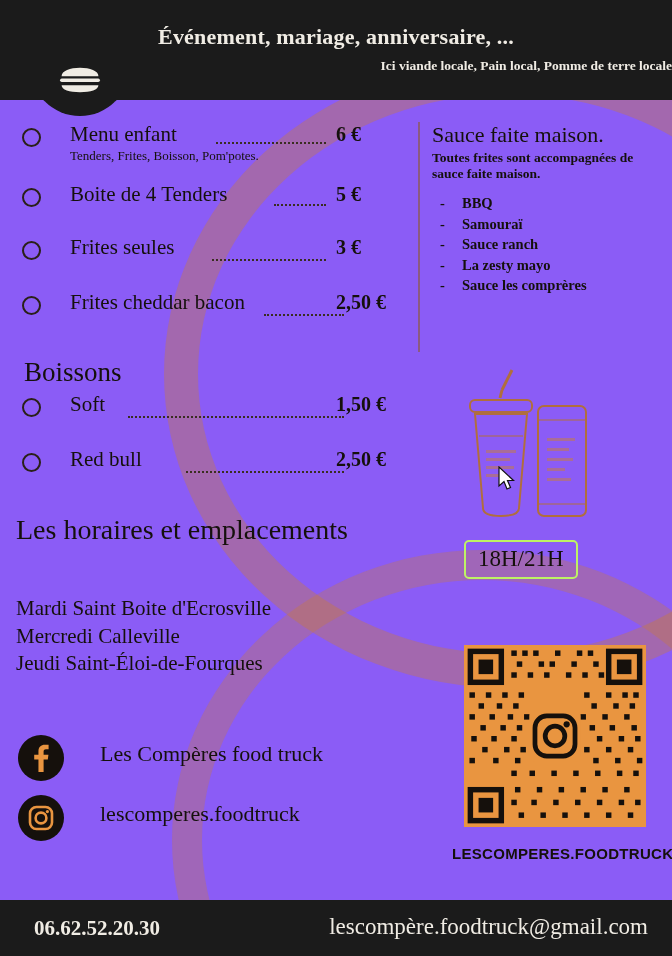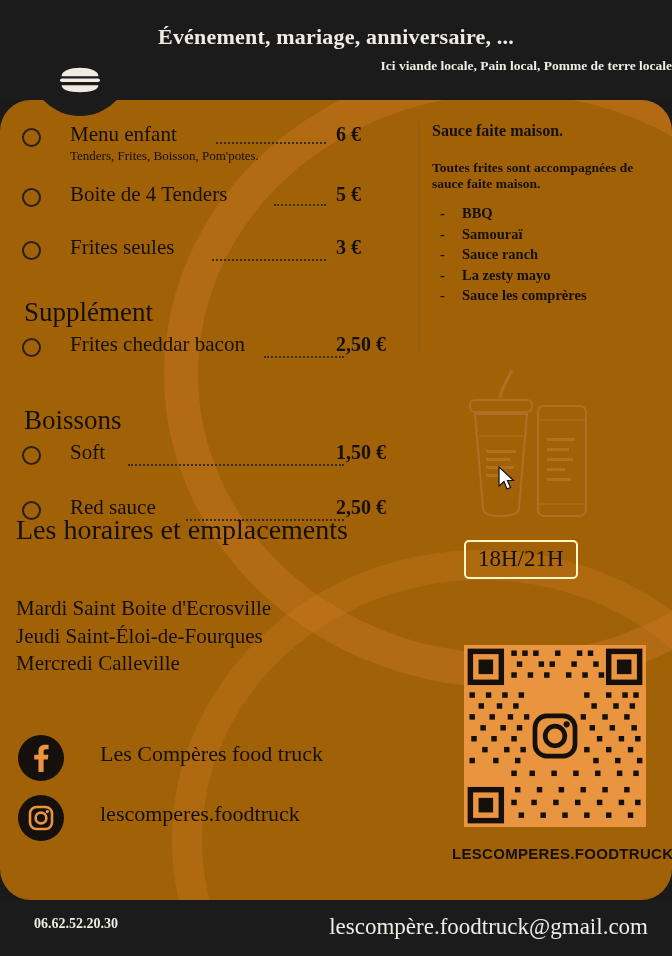--- a/index.html
+++ b/index.html
@@ -48,23 +48,22 @@
   .logo-sub {
     font-family: "Liberation Sans", sans-serif;
     font-size: 5.5px; font-weight: 700; letter-spacing: 1.6px;
     margin-top: 2px;
   }
 
   
   .body {
     position: absolute; top: 100px; left: 0;
     width: 672px; height: 800px;
-    background: #a16207;
+    background: #8b5cf6;
     overflow: hidden;
-    border-radius: 31px;
   }
   .body::before {
     content: "";
     position: absolute; right: -180px; top: -40px;
     width: 620px; height: 560px;
     border: 34px solid rgba(210,125,40,.35);
     border-radius: 50%;
   }
   .body::after {
     content: "";
@@ -111,43 +110,43 @@
   .section-title {
     font-size: 27px; color: #15100c; margin: 10px 0 4px 8px;
   }
 
   
   .right-col { position: absolute; top: 22px; left: 432px; width: 228px; }
   .divider {
     position: absolute; top: 22px; left: 418px;
     width: 2px; height: 230px; background: #8c5a20; opacity: .55;
   }
-  .sauce-title { font-size: 16px; color: #15100c; font-weight: bold; }
+  .sauce-title { font-size: 22px; color: #15100c; }
   .sauce-sub {
     font-size: 13.5px; font-weight: 700; color: #15100c;
-    line-height: 1.15; margin-top: 20px; width: 232px;
+    line-height: 1.15; margin-top: 2px; width: 232px;
   }
   .sauce-list { margin-top: 12px; margin-left: 30px; }
   .sauce-row {
     position: relative; font-size: 14.5px; font-weight: 700;
     color: #15100c; line-height: 1.42;
   }
   .sauce-dash { position: absolute; left: -22px; }
 
   
   .drinks { position: absolute; top: 258px; left: 450px; width: 180px; height: 168px; opacity: .9; }
 
   
   .horaires-title {
     position: absolute; top: 414px; left: 16px;
     font-size: 28px; color: #15100c;
   }
   .hours-badge {
     position: absolute; top: 440px; left: 464px;
-    border: 2px solid #fef9c3; border-radius: 5px;
+    border: 2px solid #bef264; border-radius: 5px;
     padding: 4px 12px 5px;
     font-size: 23px; color: #15100c;
   }
   .schedule {
     position: absolute; top: 495px; left: 16px;
     font-size: 21px; color: #15100c; line-height: 1.32;
   }
 
   
   .social-row { position: absolute; left: 18px; }
@@ -176,21 +175,21 @@
   }
 
   
   .footer {
     position: absolute; top: 900px; left: 0;
     width: 672px; height: 56px;
     background: #1b1b1b; color: #f0ece4;
   }
   .phone {
     position: absolute; left: 34px; top: 16px;
-    font-size: 14px; font-weight: 700;
+    font-size: 21px; font-weight: 700;
   }
   .email {
     position: absolute; right: 24px; top: 14px;
     font-size: 23px;
   }
 
   
   .cursor { position: absolute; left: 498px; top: 466px; z-index: 40; }
 </style>
 </head>
@@ -234,38 +233,37 @@
           <div class="price">5 €</div>
         </div>
 
         <div class="item" style="height:52px">
           <div class="bullet"></div>
           <div class="item-name">Frites seules</div>
           <div class="dots" style="left:196px; right:86px; bottom:26px;"></div>
           <div class="price">3 €</div>
         </div>
 
-        <div class="section-title">Supplément</div>
         <div class="item" style="height:52px">
           <div class="bullet"></div>
           <div class="item-name">Frites cheddar bacon</div>
           <div class="dots" style="left:248px; right:68px; bottom:26px;"></div>
           <div class="price">2,50 €</div>
         </div>
 
-        <div class="section-title" style="margin-top:21px">Boissons</div>
+        <div class="section-title" style="margin-top:15px">Boissons</div>
         <div class="item" style="height:52px">
           <div class="bullet"></div>
           <div class="item-name">Soft</div>
           <div class="dots" style="left:112px; right:68px; bottom:26px;"></div>
           <div class="price">1,50 €</div>
         </div>
         <div class="item" style="height:52px">
           <div class="bullet"></div>
-          <div class="item-name">Red sauce</div>
+          <div class="item-name">Red bull</div>
           <div class="dots" style="left:170px; right:68px; bottom:26px;"></div>
           <div class="price">2,50 €</div>
         </div>
       </div>
 
       <div class="divider"></div>
 
       <div class="right-col">
         <div class="sauce-title">Sauce faite maison.</div>
         <div class="sauce-sub">Toutes frites sont accompagnées de sauce faite maison.</div>
@@ -314,22 +312,22 @@
           <rect x="97" y="100" width="26" height="3"></rect>
           <rect x="97" y="110" width="18" height="3"></rect>
           <rect x="97" y="120" width="24" height="3"></rect>
         </g>
       </svg>
 
       <div class="horaires-title">Les horaires et emplacements</div>
       <div class="hours-badge">18H/21H</div>
       <div class="schedule">
         <div>Mardi Saint Boite d'Ecrosville</div>
+        <div>Mercredi Calleville</div>
         <div>Jeudi Saint-Éloi-de-Fourques</div>
-        <div>Mercredi Calleville</div>
       </div>
 
       <div class="social-row fb">
         <svg class="social-icon" viewBox="0 0 46 46">
           <circle cx="23" cy="23" r="23" fill="#15100c"></circle>
           <path d="M25.6 37V24.6h4.2l.63-4.9h-4.83v-3.1c0-1.4.4-2.37 2.42-2.37h2.58V9.84c-.45-.06-2-.2-3.8-.2-3.77 0-6.35 2.3-6.35 6.52v3.54H16.2v4.9h4.25V37z" fill="#e99540"></path>
         </svg>
         <div class="social-label">Les Compères food truck</div>
       </div>
 

